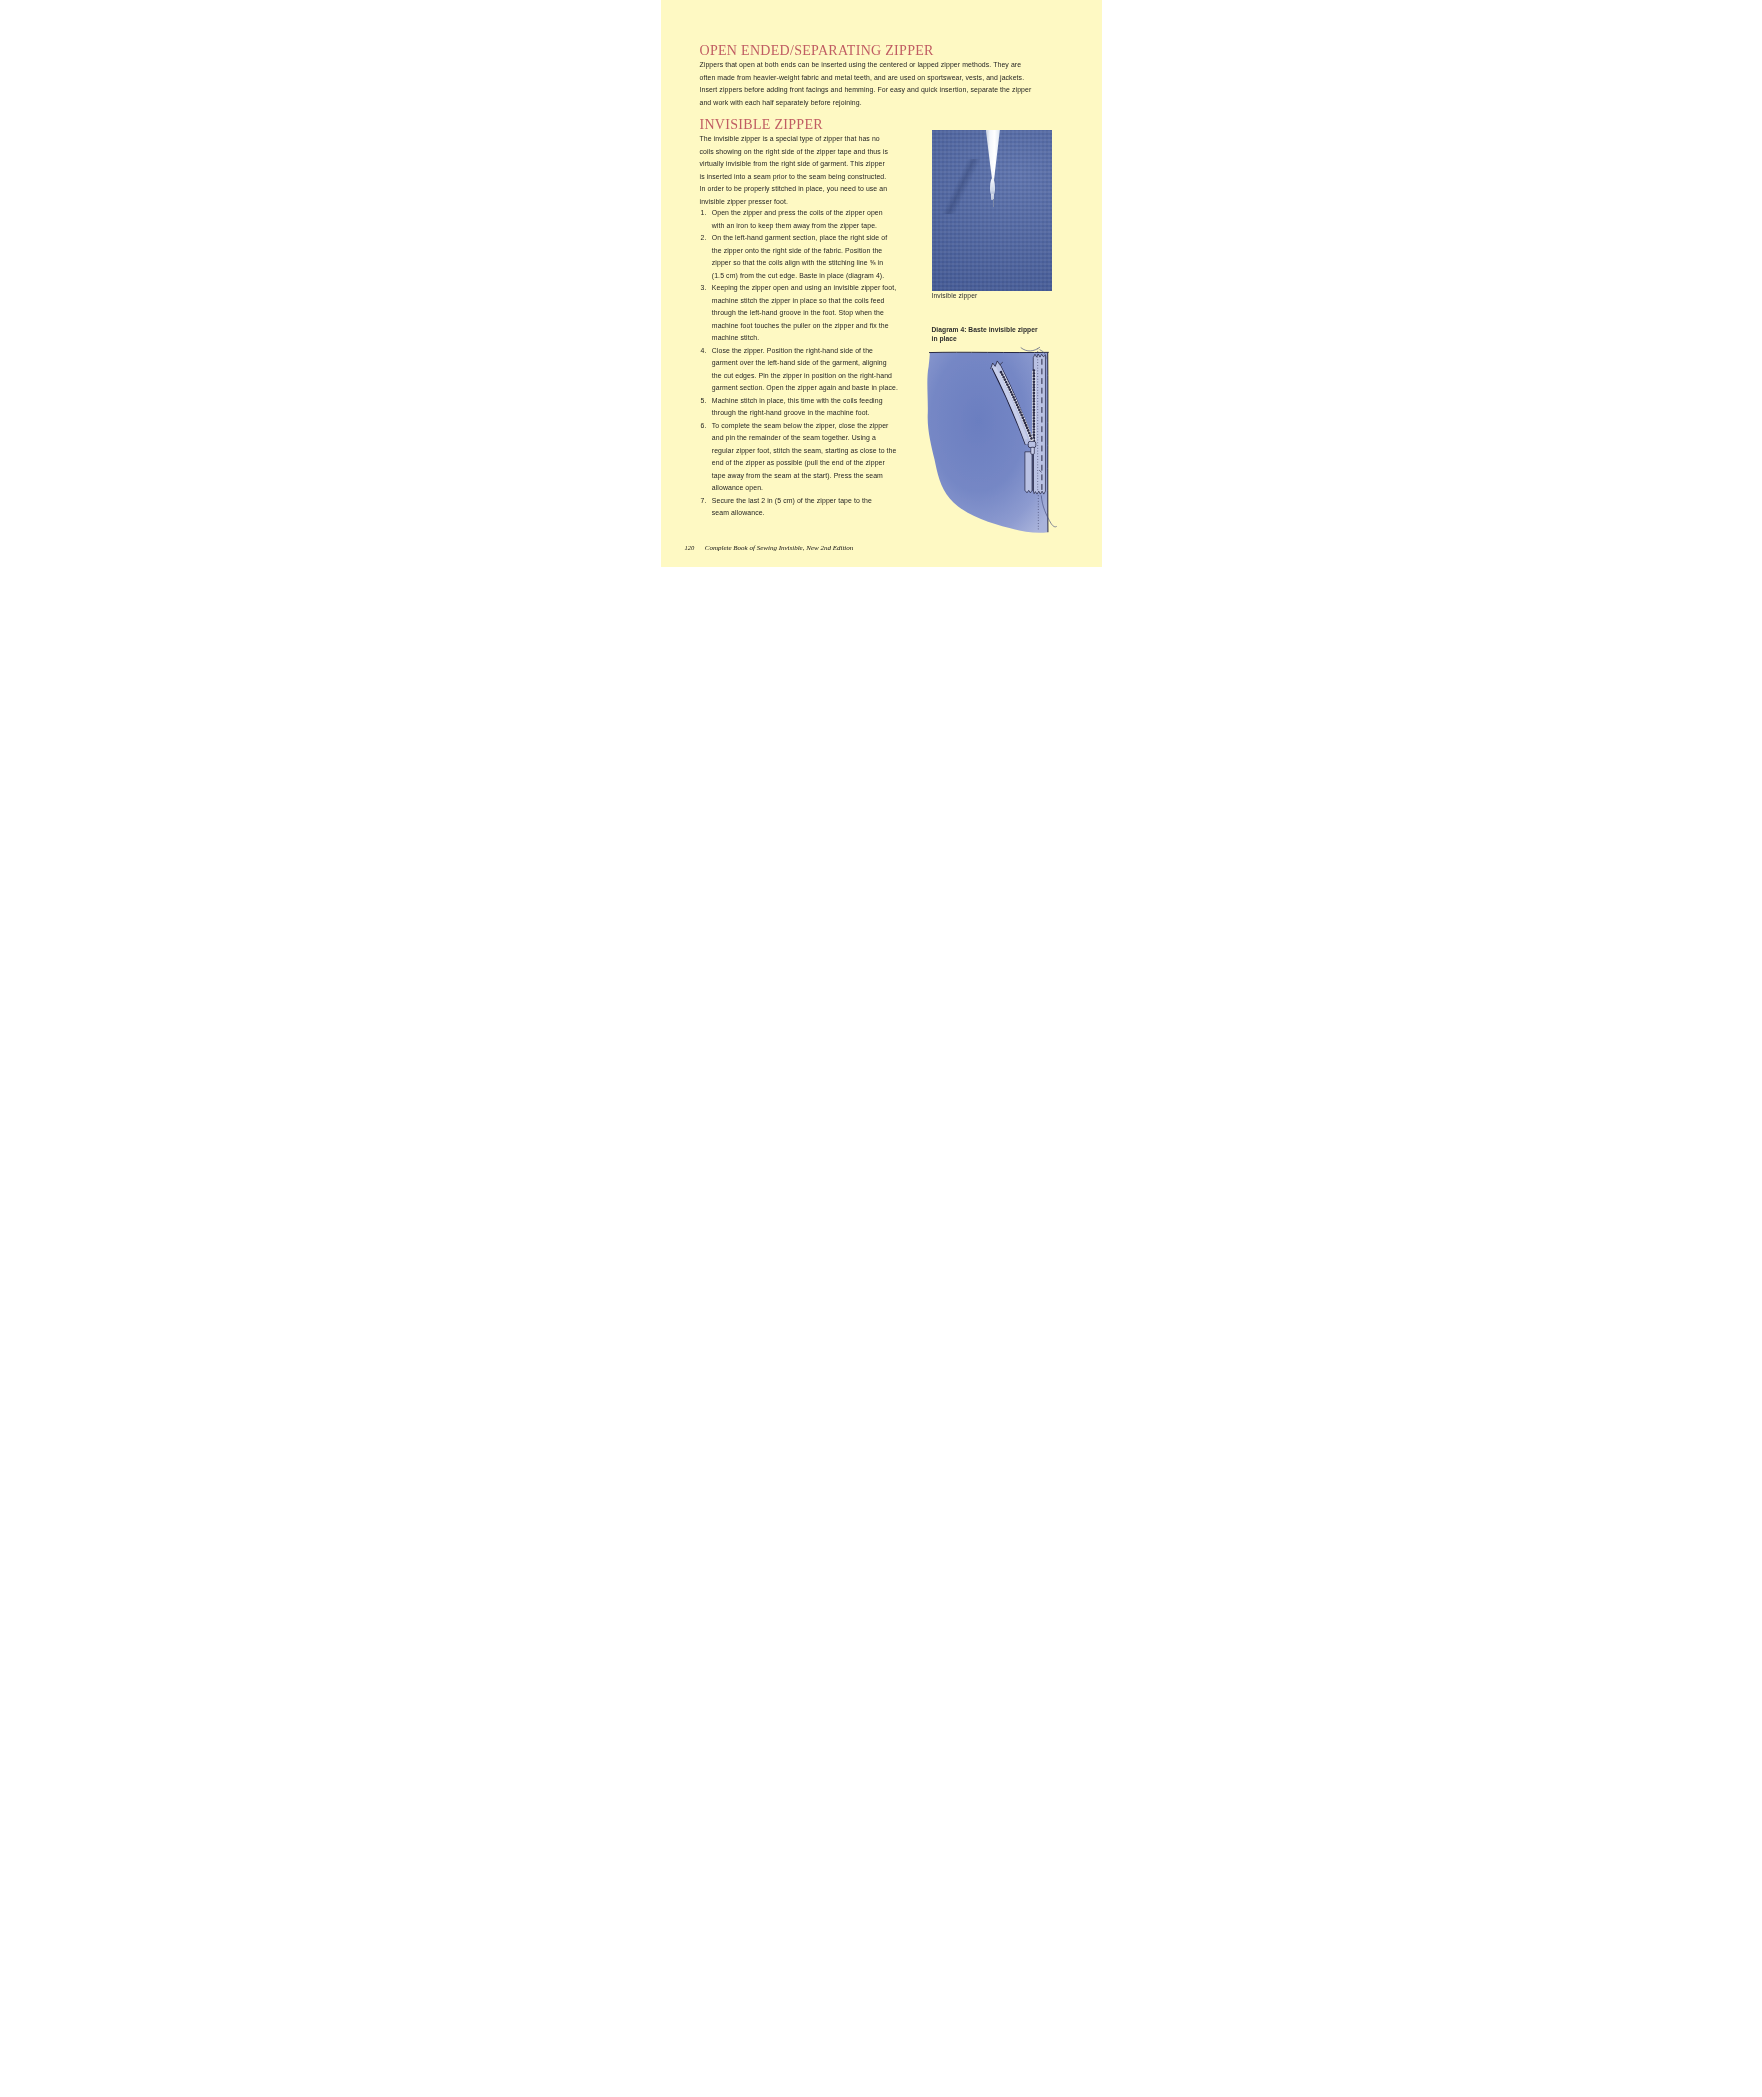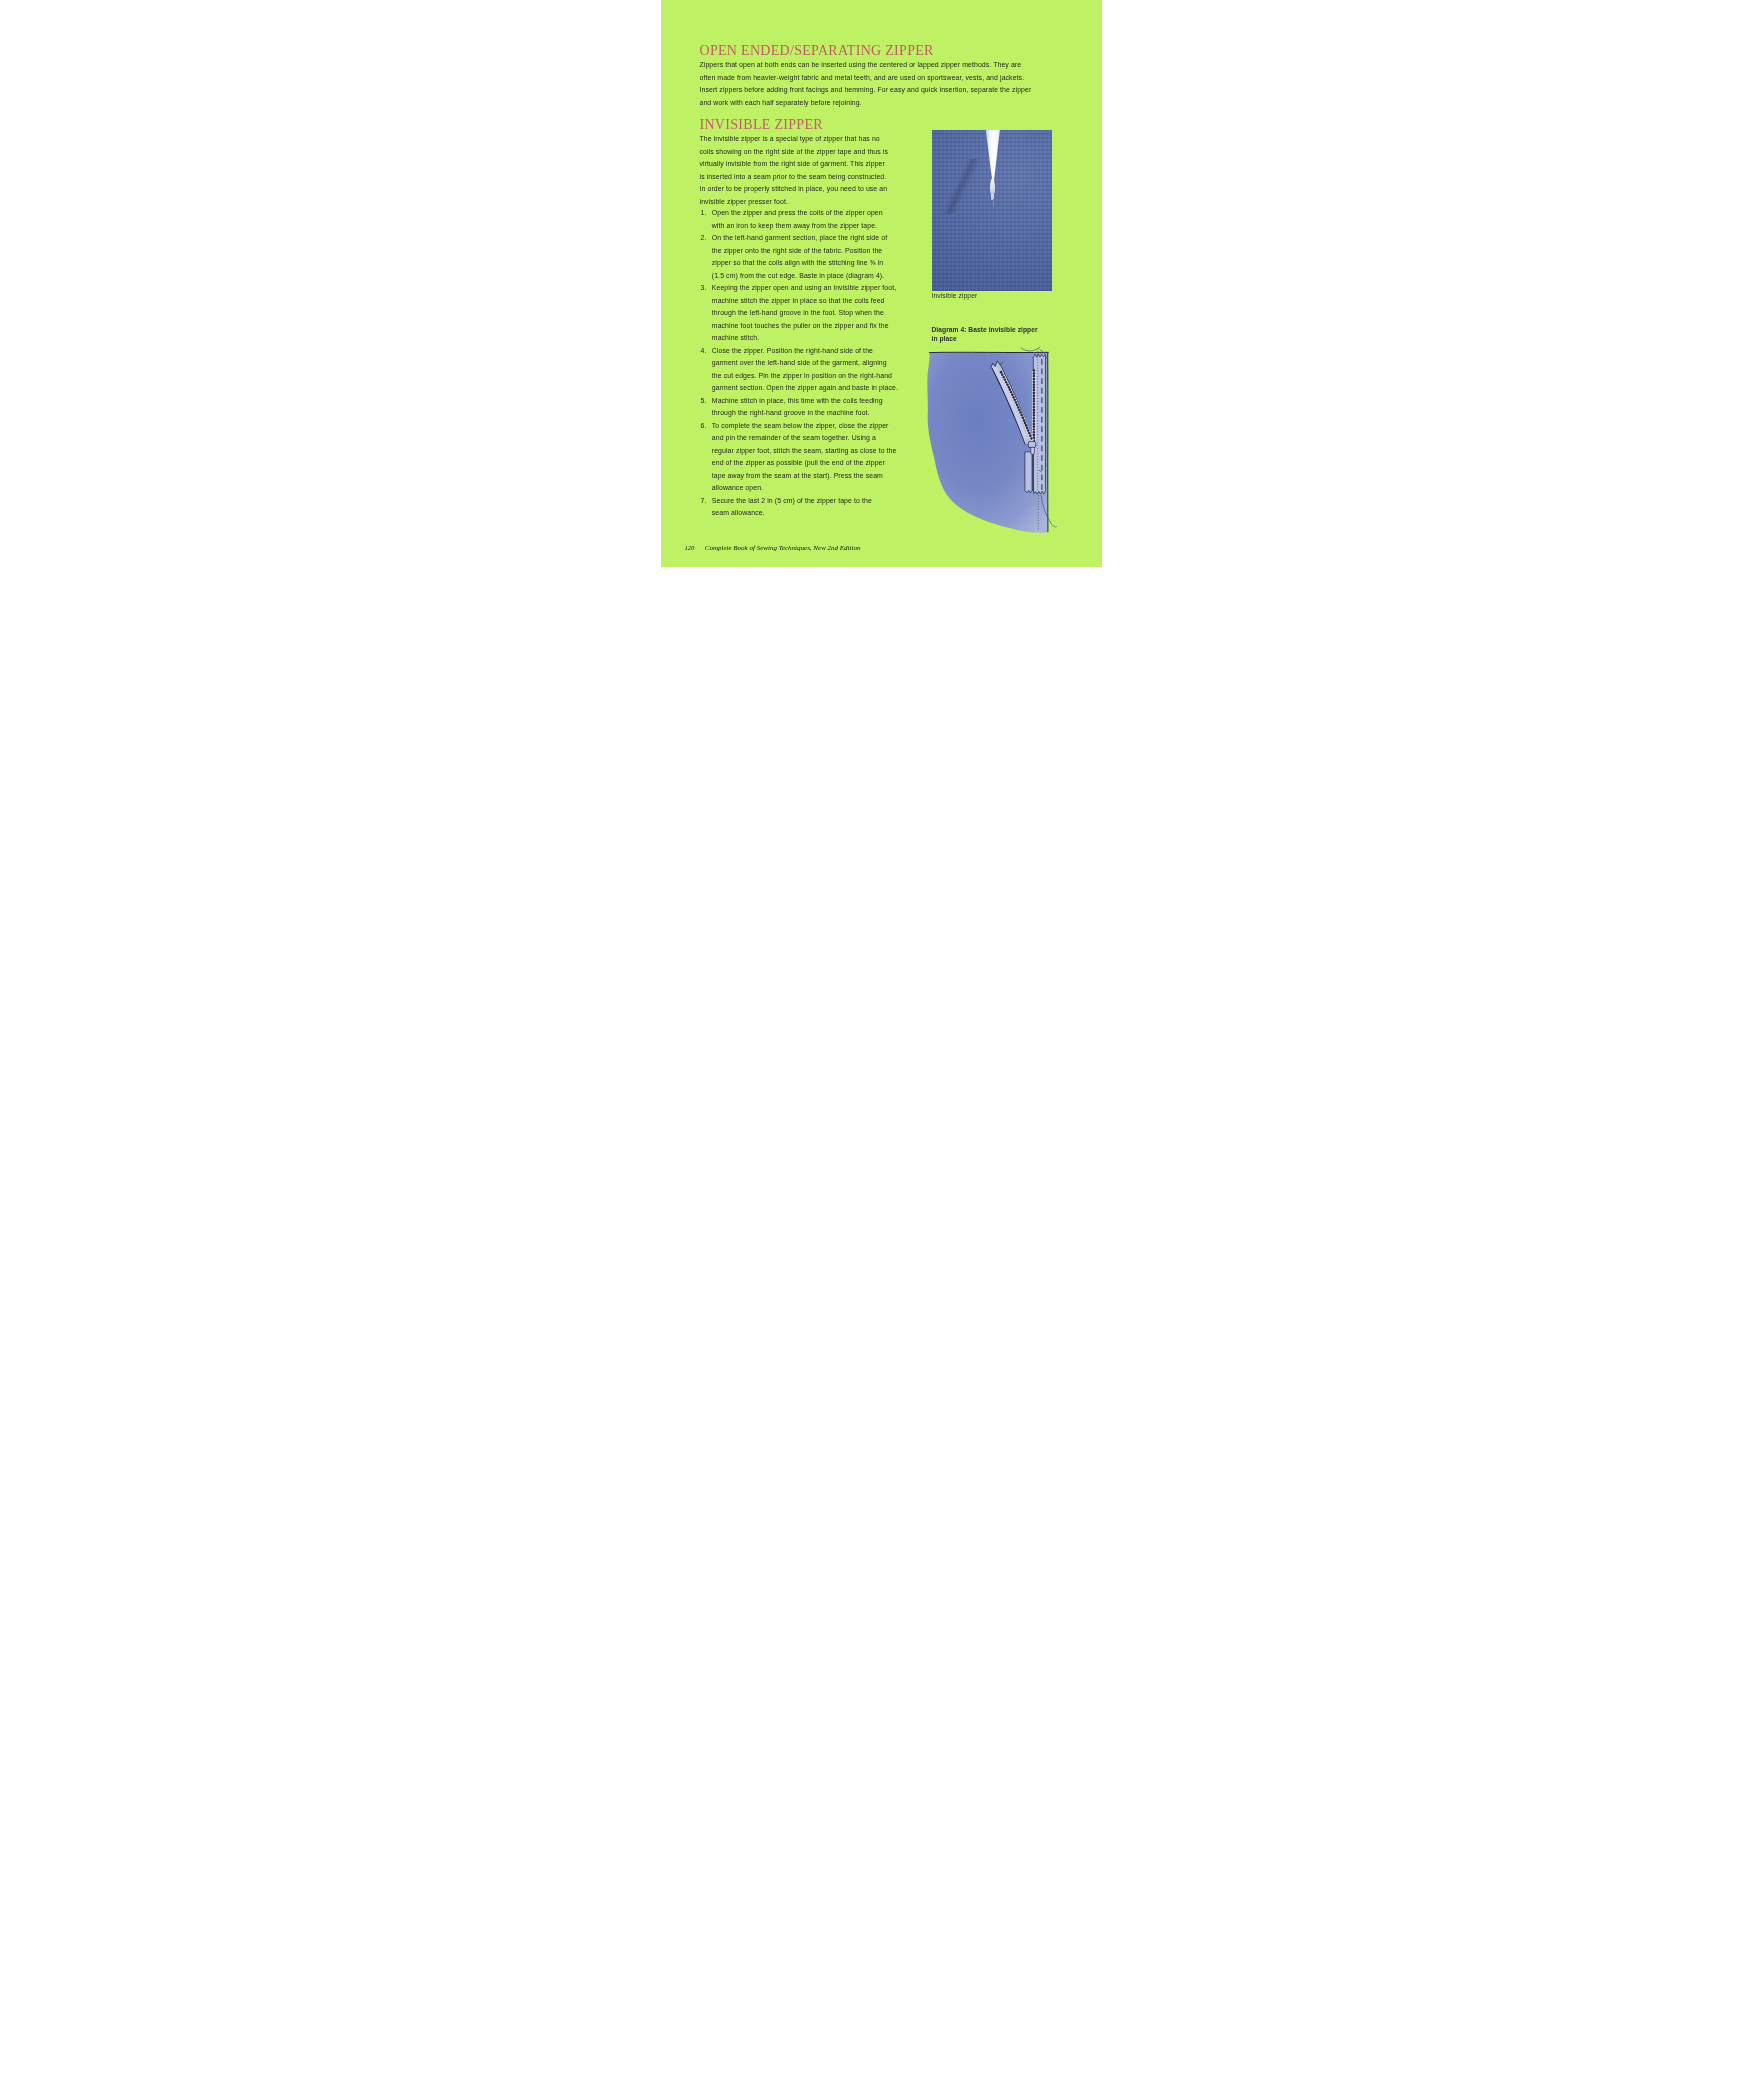--- a/index.html
+++ b/index.html
@@ -1,19 +1,19 @@
 <!DOCTYPE html>
 <html style="--heading-red: #c05d63; --body-ink: #1e1e1e; --photo-blue: #4c64a4;font-size:6.7px"><head>
 <meta charset="utf-8">
 <style>
   html,body{margin:0;padding:0;background:#ffffff;}
   .page{
     position:relative;
     width:441px;height:567px;
-    background:#bef264;
+    background:#fef9c3;
     font-family:"Liberation Sans", sans-serif;
     color:#1e1e1e;
     overflow:hidden;
     margin:0 auto;
   }
   .h-serif{
     position:absolute;
     font-family:"Liberation Serif", serif;
     font-weight:400;
     font-size:14px;
@@ -235,17 +235,17 @@
     <line x1="260.5" y1="248" x2="260.5" y2="346" stroke="#1c1c38" stroke-width="2"></line>
 
     <rect x="249" y="227" width="18" height="15" rx="4.5" fill="#b9c1e3" stroke="#1c1c38" stroke-width="1.8"></rect>
     <rect x="255" y="241" width="8.5" height="17" rx="2.8" fill="#c7cdea" stroke="#1c1c38" stroke-width="1.5"></rect>
 
     <path d="M 231 3 C 246 15 262 13 277 2 M 276 8 C 287 13 293 21 291 31" stroke="#46507e" stroke-width="1.6" fill="none"></path>
     <path d="M 280 356 C 282 382 292 404 304 424 C 308 430 313 433 317 430" stroke="#46507e" stroke-width="1.6" fill="none"></path>
   </svg>
 
   <div class="footer">
-    <span class="pn">120</span><span class="bt">Complete Book of Sewing Techniques, New 2nd Edition</span>
+    <span class="pn">120</span><span class="bt">Complete Book of Sewing Invisible, New 2nd Edition</span>
   </div>
 
 </div>
 
 
 </body></html>

